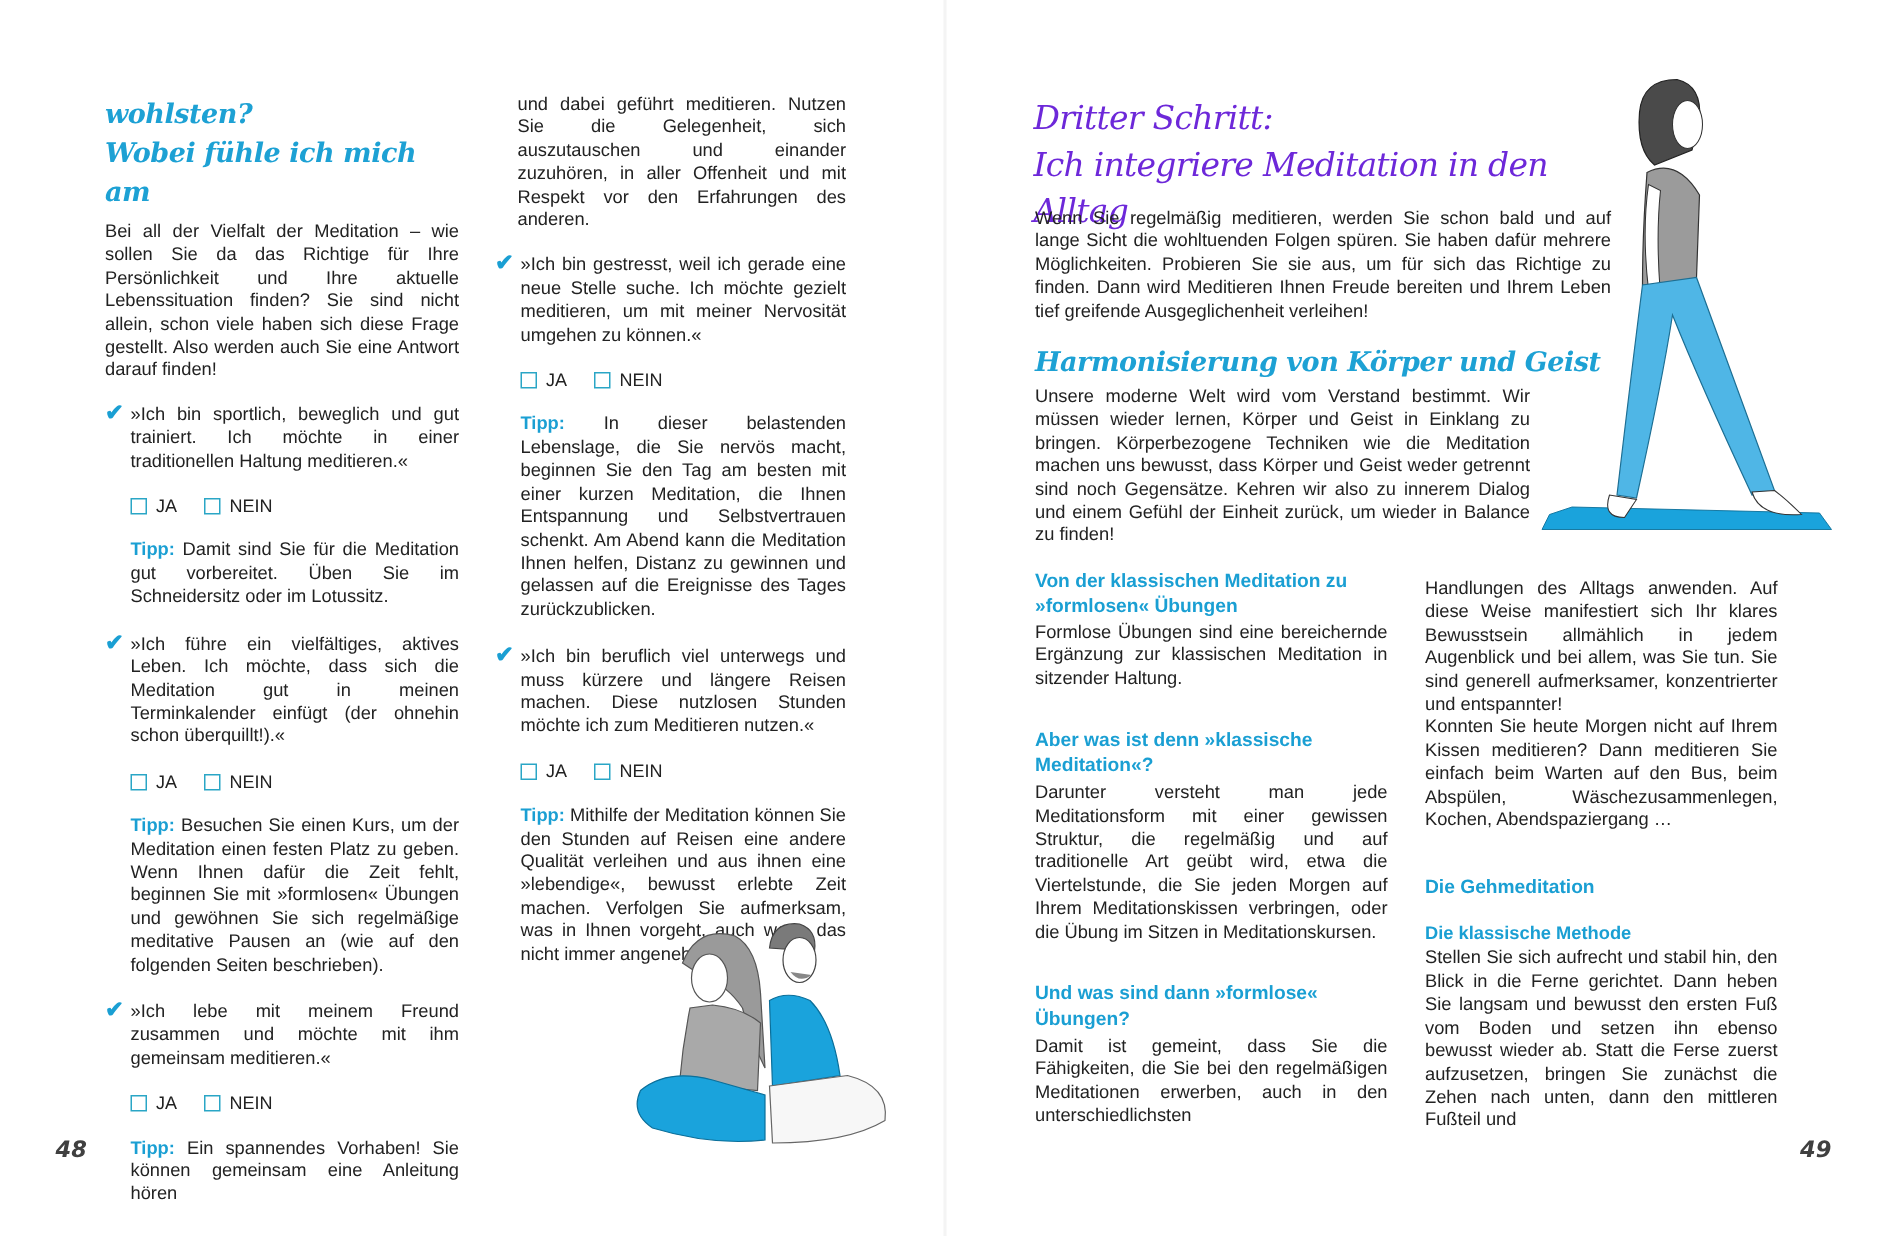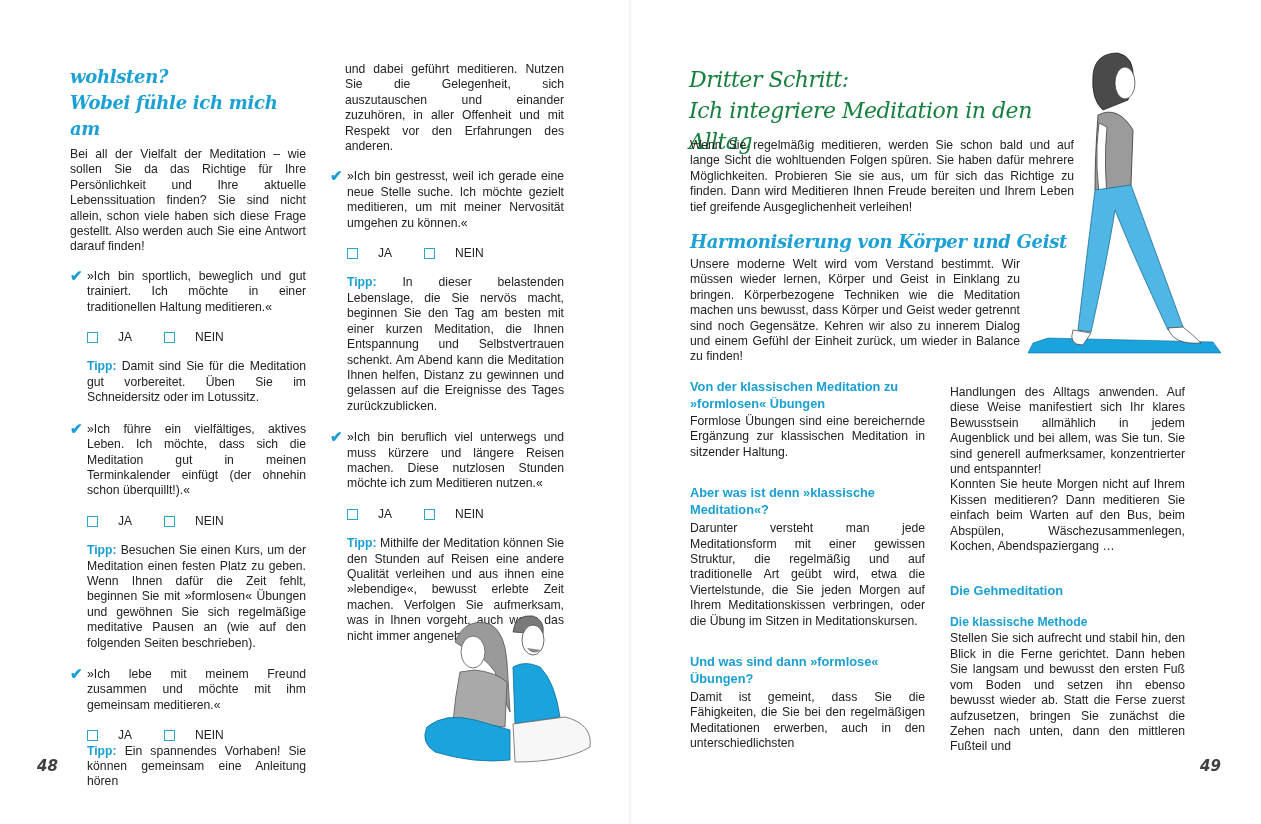--- a/index.html
+++ b/index.html
@@ -6,26 +6,26 @@
   body { width:1261px; height:824px; position:relative; overflow:hidden;
          font-family:"Liberation Sans", sans-serif; color:#222; }
   .page { position:absolute; top:0; height:824px; }
   .page-left { left:0; width:630px; }
   .page-right { left:630px; width:631px; }
   .gutter { position:absolute; left:629px; top:0; width:2px; height:824px; background:#f4f4f4; }
 
   .col { position:absolute; font-size:12.2px; line-height:15.4px; }
   .col p { margin:0; text-align:justify; hyphens:manual; }
   .h-script-blue { color:#1da1d4; font-size:18px; line-height:26px; font-weight:bold; font-style:italic; font-family:"DejaVu Serif", serif; letter-spacing:-0.3px; }
-  .h-script-black { color:#15803d; font-size:22px; line-height:31px; font-style:italic; font-family:"DejaVu Serif", serif; letter-spacing:-0.5px; }
+  .h-script-black { color:#6d28d9; font-size:22px; line-height:31px; font-style:italic; font-family:"DejaVu Serif", serif; letter-spacing:-0.5px; }
   .h-bold-blue { color:#1a9fd3; font-weight:bold; font-size:12.8px; line-height:17px; margin:0; }
 
   .quote { position:relative; padding-left:17px; }
   .check { position:absolute; left:0; top:-1px; color:#1a9fd3; font-size:15px; font-weight:bold; }
-  .cb-row { display:flex; align-items:center; gap:20px; padding-left:17px; font-size:12px; }
+  .cb-row { display:flex; align-items:center; gap:6px; padding-left:17px; font-size:12px; }
   .cb { width:11px; height:11px; border:1px solid #2aa6c6; display:inline-block; box-sizing:border-box; }
   .cb-label { margin-right:12px; }
   .tipp { padding-left:17px; }
   .tipp b { color:#1a9fd3; }
 
   .pagenum { position:absolute; top:757px; color:#404040; font-weight:bold; font-size:15px; font-style:italic; font-family:"DejaVu Sans", sans-serif; }
 
   .illus { position:absolute; }
 </style>
 </head>
@@ -65,21 +65,21 @@
     </div>
 
     <div style="margin-top:16px;">
       <p class="quote"><span class="check">✔</span><span>»Ich lebe mit meinem Freund zusammen und möchte mit ihm gemeinsam meditieren.«</span></p>
       <div class="cb-row" style="margin-top:15px;">
         <span class="cb"></span>
           <span class="cb-label">JA</span>
         <span class="cb"></span>
           <span class="cb-label">NEIN</span>
       </div>
-      <p class="tipp" style=""><b>Tipp:</b> <span>Ein spannendes Vorhaben! Sie können gemeinsam eine Anleitung hören</span></p>
+      <p class="tipp" style="margin-top:14px;"><b>Tipp:</b> <span>Ein spannendes Vorhaben! Sie können gemeinsam eine Anleitung hören</span></p>
     </div>
   </div>
 
   <div class="col" style="left:330px; top:62px; width:234px;">
     <p style="padding-left:15px;">und dabei geführt meditieren. Nutzen Sie die Gelegenheit, sich auszutauschen und einander zuzuhören, in aller Offenheit und mit Respekt vor den Erfahrungen des anderen.</p>
 
     <div style="margin-top:15px;">
       <p class="quote"><span class="check">✔</span><span>»Ich bin gestresst, weil ich gerade eine neue Stelle suche. Ich möchte gezielt meditieren, um mit meiner Nervosität umgehen zu können.«</span></p>
       <div class="cb-row" style="margin-top:15px;">
         <span class="cb"></span>

